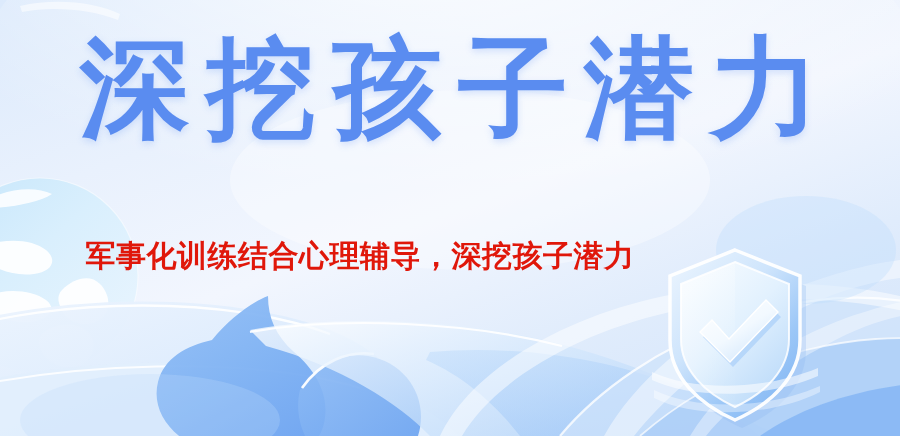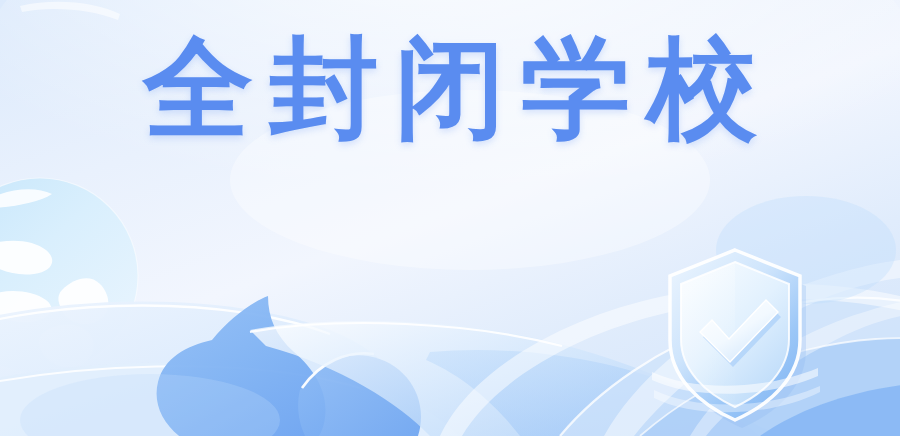--- a/index.html
+++ b/index.html
@@ -242,16 +242,17 @@
       <path d="M 50 92 L 62 80 L 79 99 L 116 60 L 128 72 L 80 122 Z" fill="url(#sCheck)" stroke="#ffffff" stroke-width="1.4"></path>
 
       <path d="M 2 132 C 40 150 110 152 168 128 L 168 136
                C 112 160 40 158 2 140 Z" fill="#ffffff" opacity="0.55"></path>
       <path d="M 4 150 C 44 170 116 170 170 146 L 170 152
                C 118 178 44 178 4 158 Z" fill="#ffffff" opacity="0.38"></path>
     </svg>
   </div>
 
   <div class="text-layer">
-    <div class="headline">全封闭学校</div>
+    <div class="headline">深挖孩子潜力</div>
+    <div class="subhead">军事化训练结合心理辅导，深挖孩子潜力</div>
   </div>
 
 </div>
 
 </body></html>

